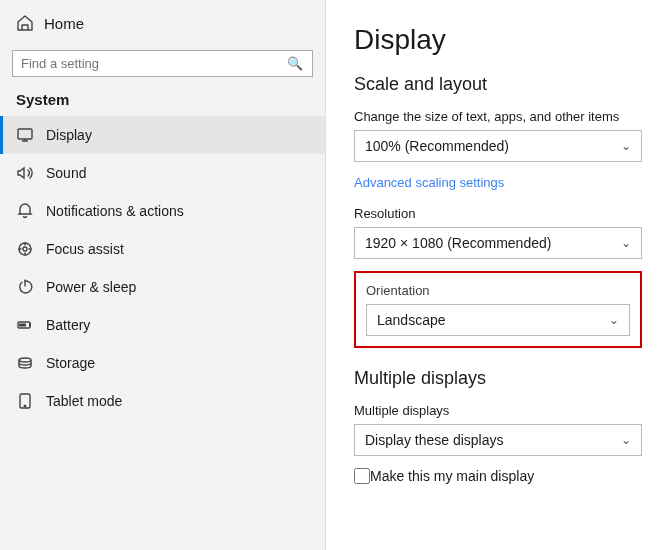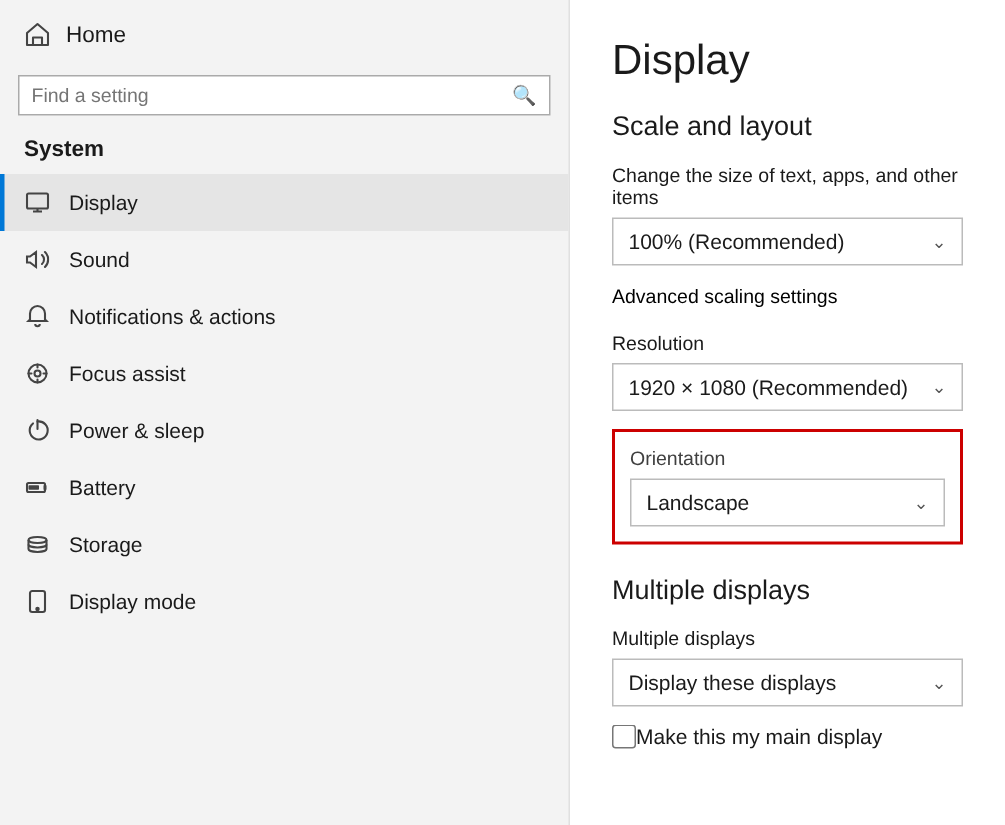--- a/index.html
+++ b/index.html
@@ -9,21 +9,21 @@
       background: #f3f3f3;
       display: flex;
       width: 670px;
       height: 550px;
       overflow: hidden;
       color: #1a1a1a;
     }
 
     
     .sidebar {
-      width: 380px;
+      width: 326px;
       background: #f3f3f3;
       border-right: 1px solid #e0e0e0;
       display: flex;
       flex-direction: column;
       flex-shrink: 0;
     }
 
     .sidebar-home {
       display: flex;
       align-items: center;
@@ -126,21 +126,21 @@
       justify-content: space-between;
       border: 1px solid #bbb;
       background: #fff;
       padding: 7px 10px;
       cursor: pointer;
       margin-bottom: 12px;
       font-size: 14px;
     }
 
     .link-text {
-      color: #000000;
+      color: #3b82f6;
       font-size: 13px;
       cursor: pointer;
       margin-bottom: 16px;
       display: inline-block;
     }
 
     .orientation-box {
       border: 2px solid #c00;
       padding: 10px;
       margin-bottom: 20px;
@@ -273,21 +273,21 @@
     <span>Storage</span>
   </div>
 
   <div class="sidebar-item">
     <span class="icon">
       <svg class="svg-icon" viewBox="0 0 16 16" fill="none" stroke="#444" stroke-width="1.4">
         <rect x="3" y="1" width="10" height="14" rx="1.5"></rect>
         <circle cx="8" cy="13" r="0.8" fill="#444"></circle>
       </svg>
     </span>
-    <span>Display mode</span>
+    <span>Tablet mode</span>
   </div>
 
 </aside>
 
 <main class="content">
 
   <h1 class="page-title">Display</h1>
 
   <h2 class="section-title">Scale and layout</h2>
 

